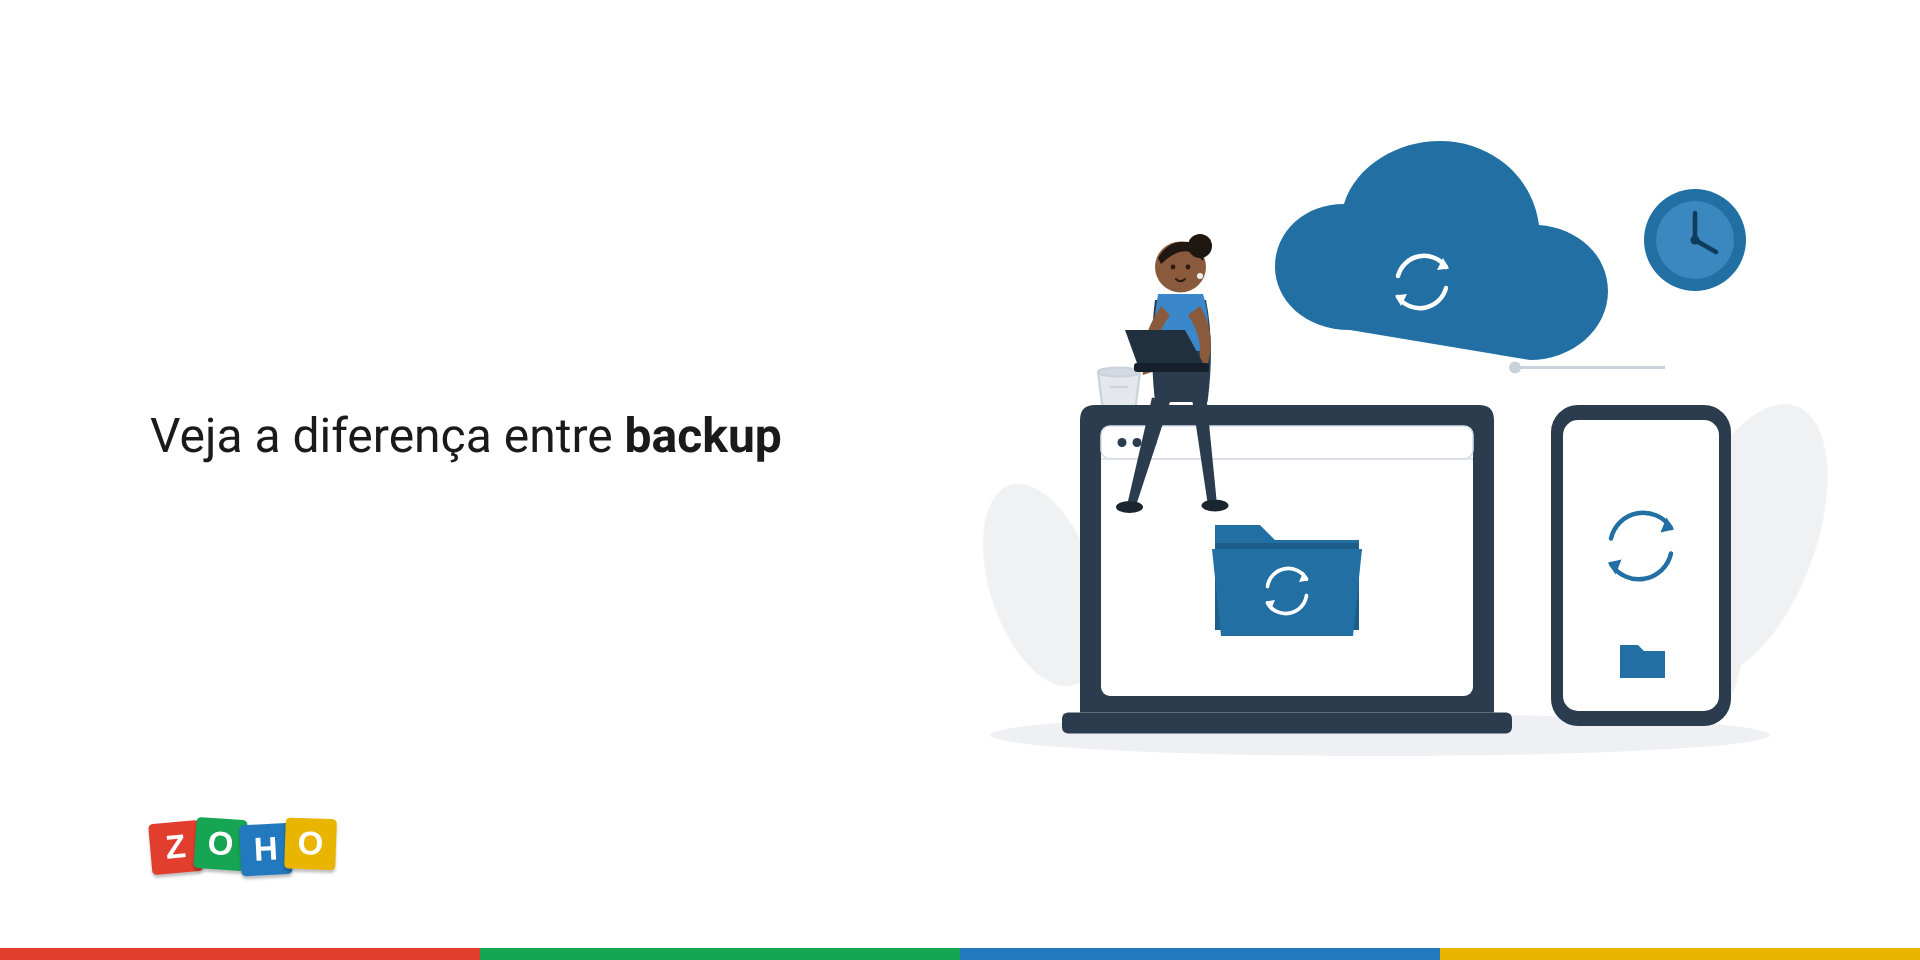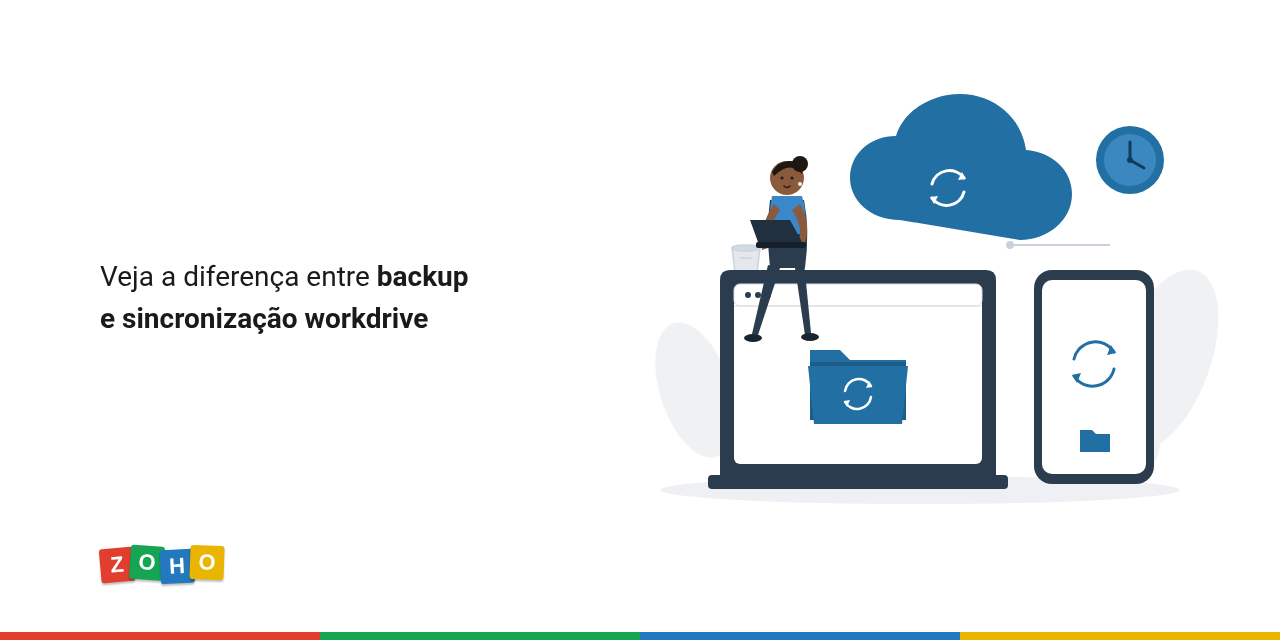--- a/index.html
+++ b/index.html
@@ -7,23 +7,23 @@
     width: 1280px;
     height: 640px;
     background: #ffffff;
     font-family: -apple-system, BlinkMacSystemFont, "Segoe UI", Roboto, Helvetica, Arial, sans-serif;
     position: relative;
     overflow: hidden;
   }
   .heading {
     position: absolute;
     left: 100px;
-    top: 256px;
+    top: 266px;
     width: 520px;
-    font-size: 28px;
+    font-size: 32px;
     line-height: 1.5;
     color: #1a1a1a;
     font-weight: 400;
   }
   .heading .b1, .heading .b2 { font-weight: 700; }
 
   .logo {
     position: absolute;
     left: 100px;
     bottom: 60px;
@@ -69,21 +69,20 @@
     top: 90px;
     width: 580px;
     height: 420px;
   }
 </style>
 </head>
 <body>
 
 <h1 class="heading">
   <span>Veja a diferença entre </span><span class="b1">backup</span><br>
-  <span class="b2">e sincronização workdrive</span>
 </h1>
 
 <div class="logo">
   <div class="tile z">Z</div>
   <div class="tile o1">O</div>
   <div class="tile h">H</div>
   <div class="tile o2">O</div>
 </div>
 
 <div class="illus">

